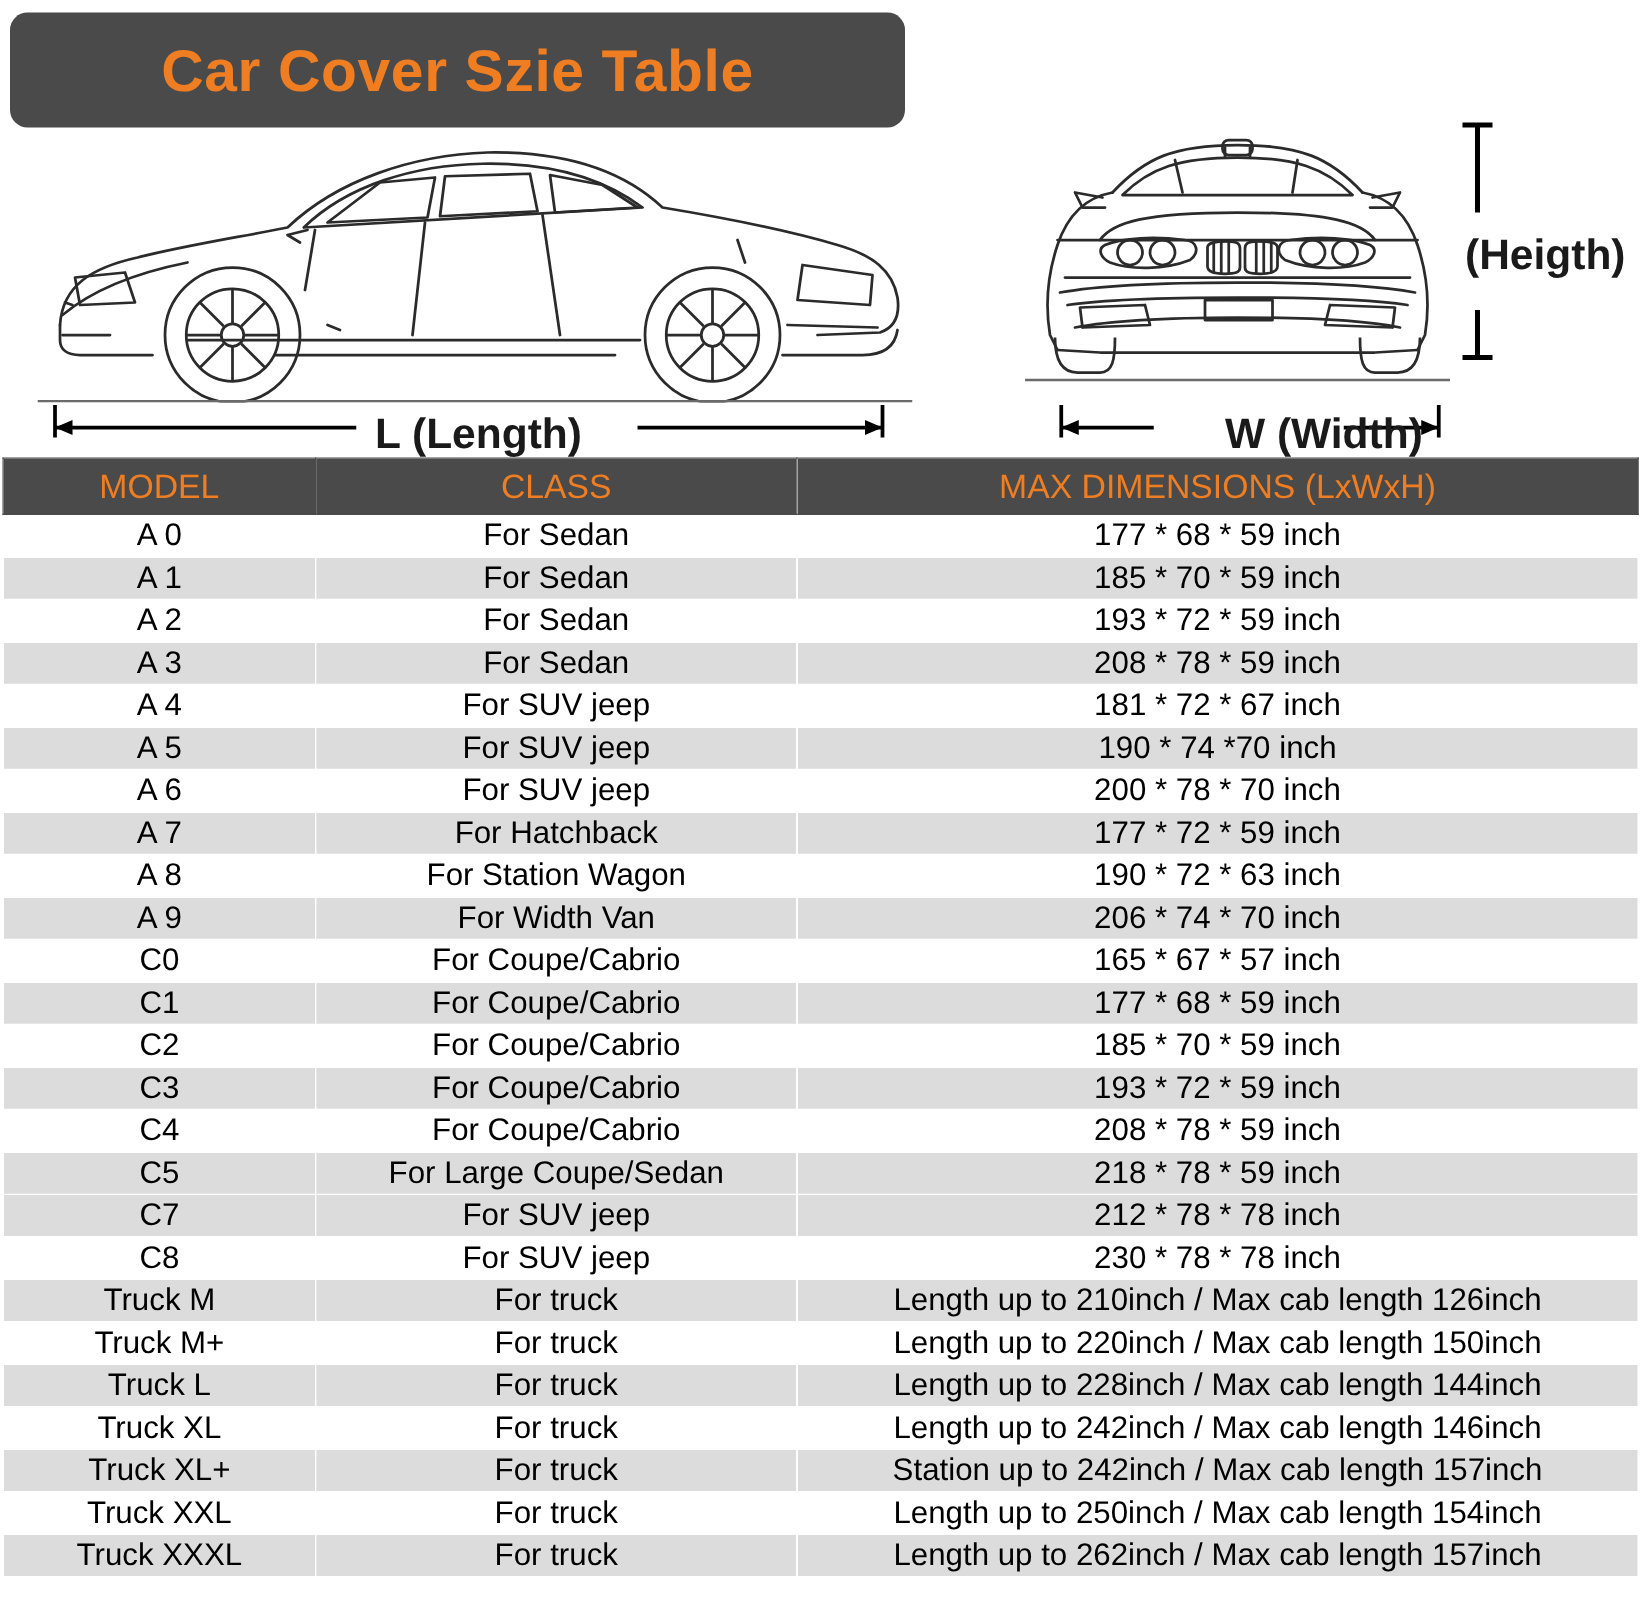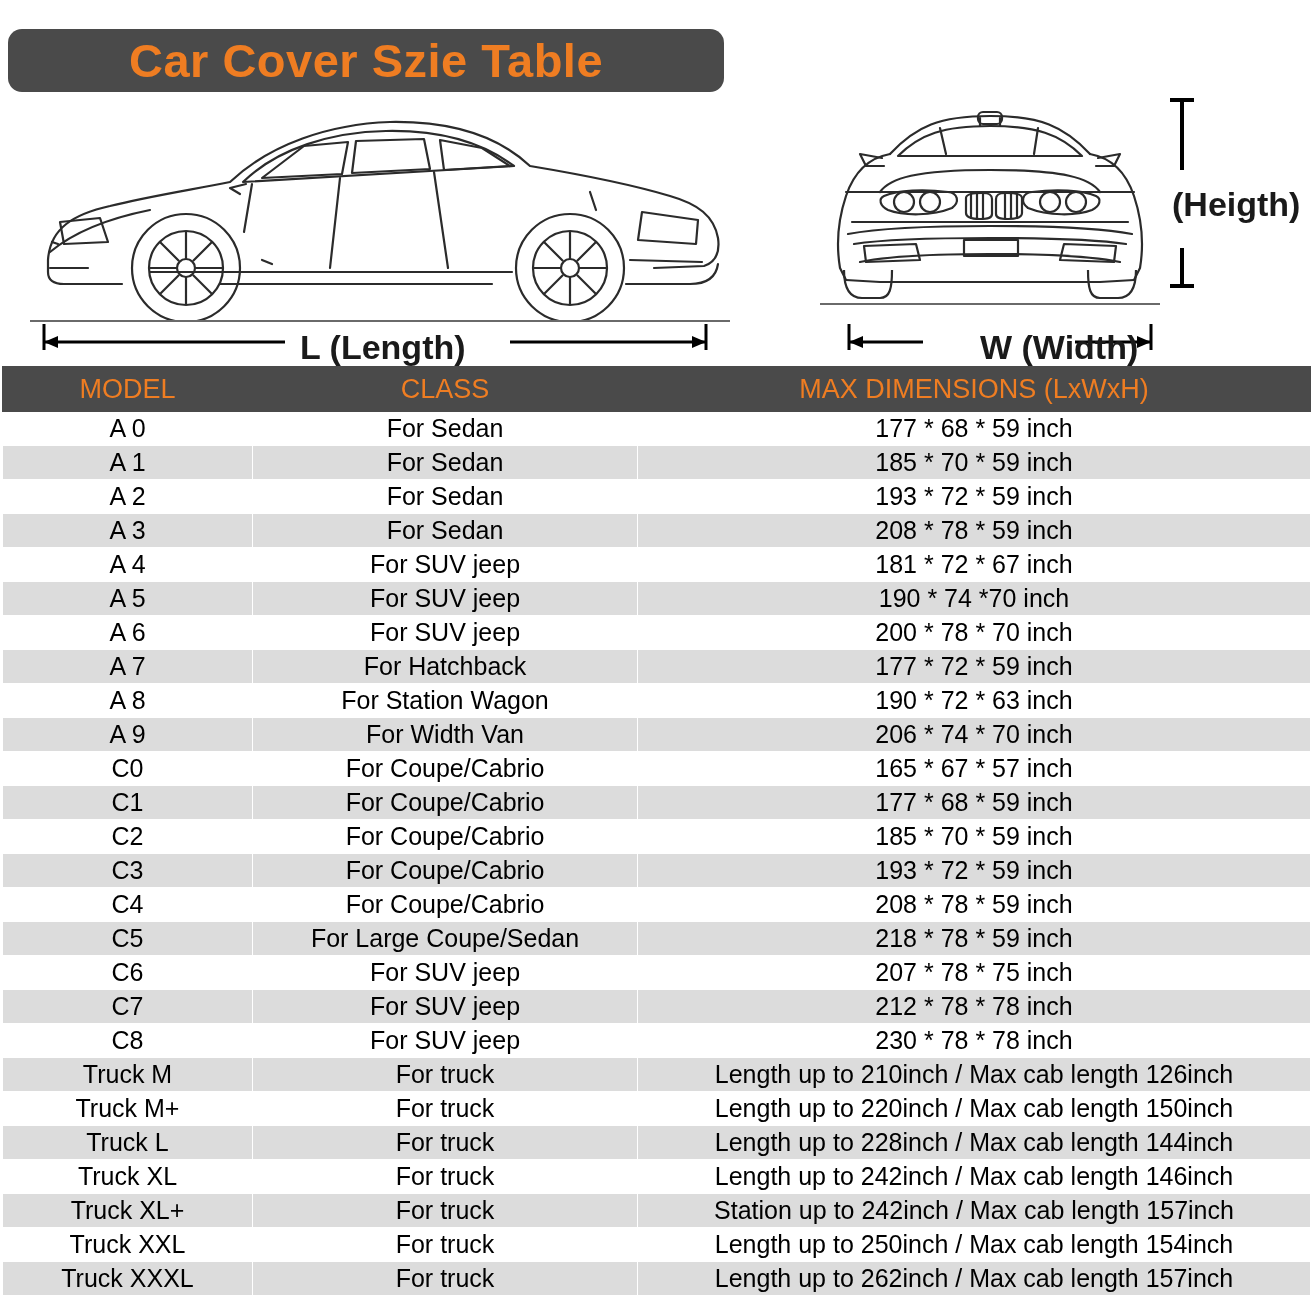--- a/index.html
+++ b/index.html
@@ -19,27 +19,26 @@
     width: 1314px;
     height: 1295px;
   }
 
   
   .title-banner {
     position: absolute;
     left: 8px;
     top: 10px;
     width: 716px;
-    height: 63px;
+    height: 92px;
     background: #4a4a4a;
     border-radius: 14px;
     display: flex;
     align-items: center;
     justify-content: center;
-    margin-top: 19px;
   }
   .title-text {
     color: #ef7d22;
     font-size: 47px;
     font-weight: bold;
     letter-spacing: 0.5px;
     line-height: 1;
   }
 
   
@@ -359,25 +358,20 @@
           <tr class="row-even">
             <td>C4</td>
             <td>For Coupe/Cabrio</td>
             <td>208 * 78 * 59 inch</td>
           </tr>
           <tr class="row-odd">
             <td>C5</td>
             <td>For Large Coupe/Sedan</td>
             <td>218 * 78 * 59 inch</td>
           </tr>
-          <tr class="row-even">
-            <td>C6</td>
-            <td>For SUV jeep</td>
-            <td>207 * 78 * 75 inch</td>
-          </tr>
           <tr class="row-odd">
             <td>C7</td>
             <td>For SUV jeep</td>
             <td>212 * 78 * 78 inch</td>
           </tr>
           <tr class="row-even">
             <td>C8</td>
             <td>For SUV jeep</td>
             <td>230 * 78 * 78 inch</td>
           </tr>

